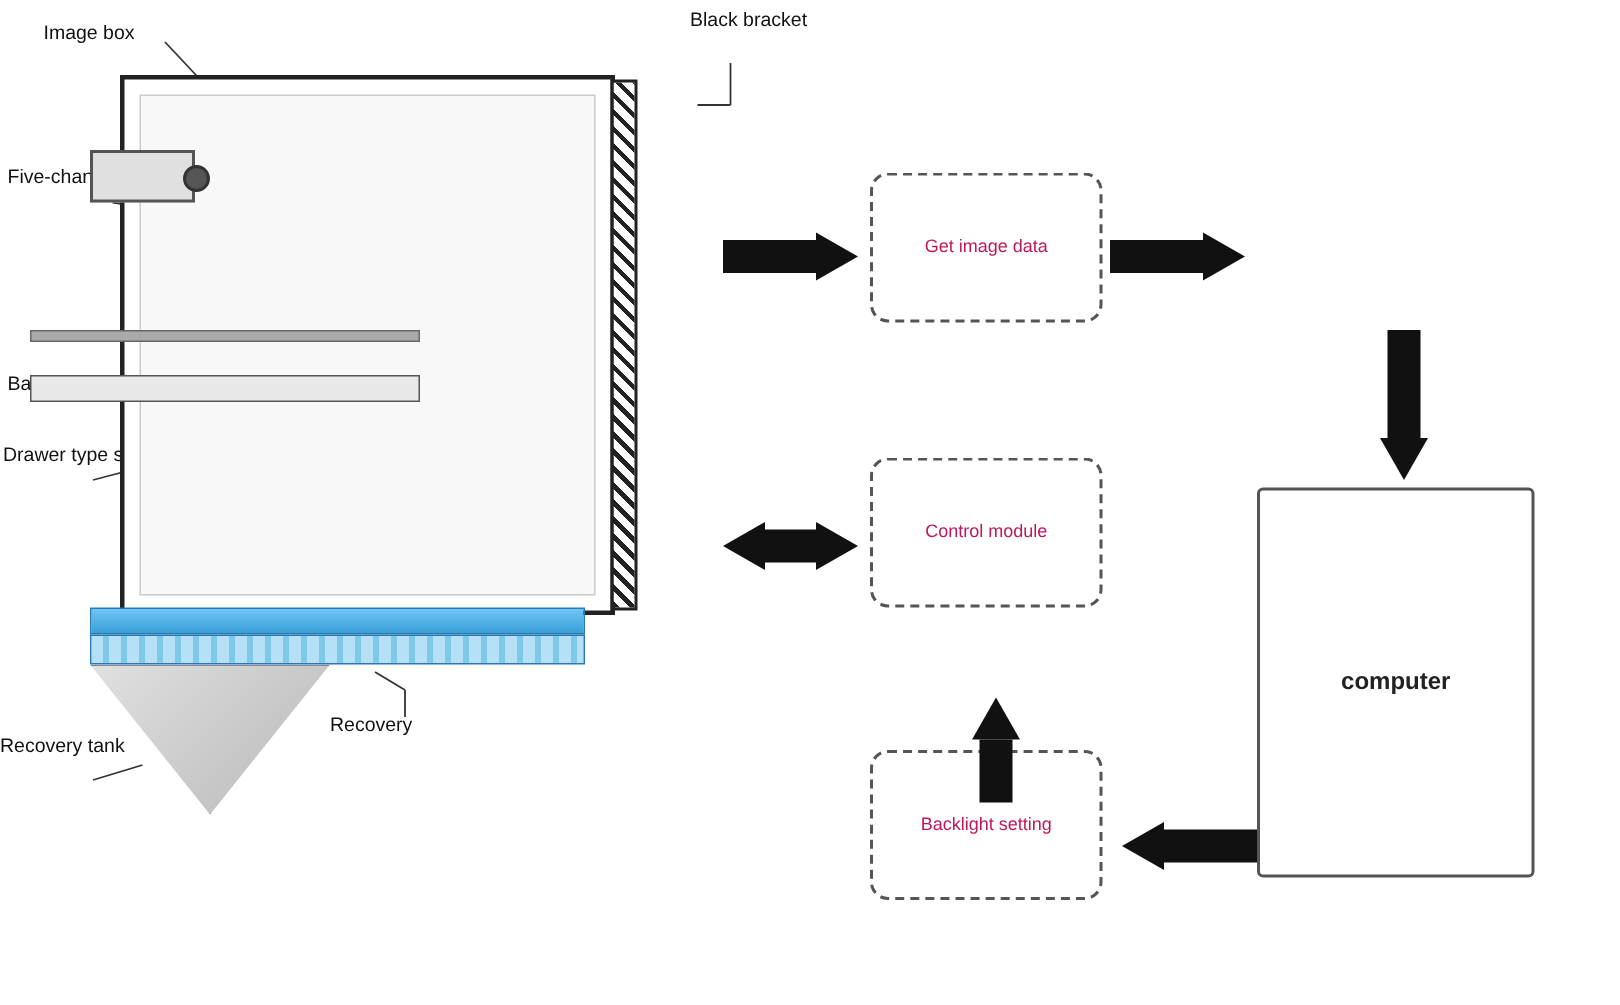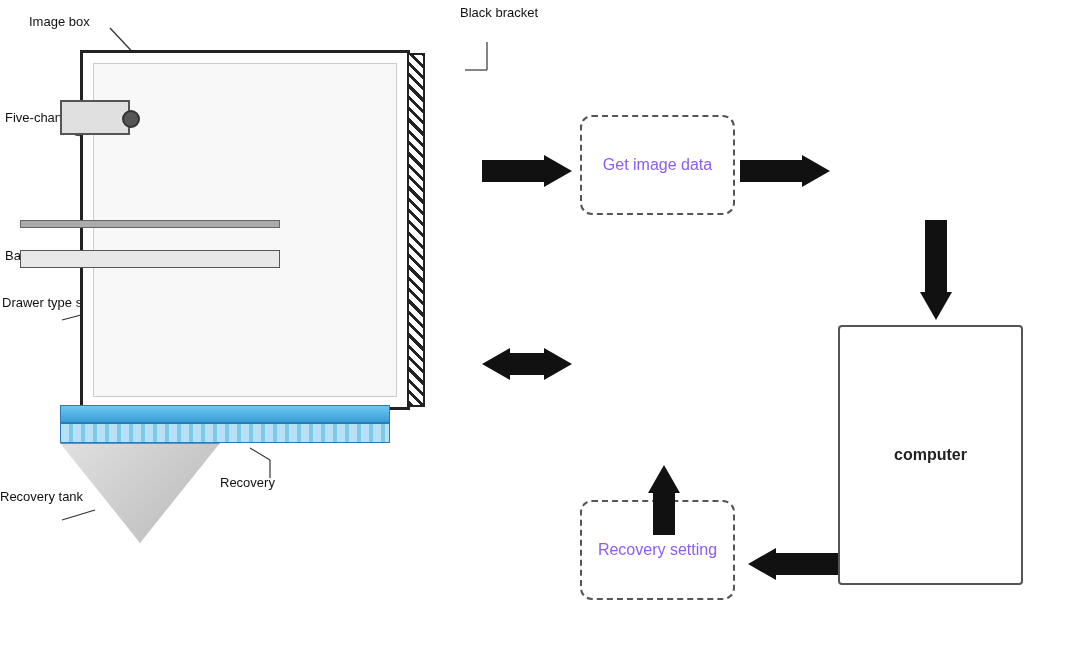--- a/index.html
+++ b/index.html
@@ -156,22 +156,22 @@
     
     
     .flow-box {
       position: absolute;
       border: 2px dashed #555;
       border-radius: 12px;
       display: flex;
       align-items: center;
       justify-content: center;
       text-align: center;
-      font-size: 16px;
-      color: #8b5cf6;
+      font-size: 12px;
+      color: #be185d;
       background: #fff;
       line-height: 1.3;
     }
 
     .flow-box-solid {
       position: absolute;
       border: 2px solid #555;
       border-radius: 4px;
       display: flex;
       align-items: center;
@@ -373,34 +373,38 @@
   </div>
 
   <div class="arrow" style="left:482px; top:348px; width:90px;">
     <div class="arrow-left-right">
       <div class="head-left"></div>
       <div class="shaft" style="width:34px;"></div>
       <div class="head-right"></div>
     </div>
   </div>
 
+  <div class="flow-box" style="left:580px; top:305px; width:155px; height:100px;">
+    <span>Control
+module</span>
+  </div>
 
   <div class="flow-box-solid" style="left:838px; top:325px; width:185px; height:260px;font-weight:bold;">
     <span>computer</span>
   </div>
 
   <div class="arrow" style="left:648px; top:465px; height:70px;">
     <div class="arrow-up">
       <div class="head"></div>
       <div class="shaft" style="height:42px;"></div>
     </div>
   </div>
 
   <div class="flow-box" style="left:580px; top:500px; width:155px; height:100px;">
-    <span>Recovery
+    <span>Backlight
 setting</span>
   </div>
 
   <div class="arrow" style="left:748px; top:548px; width:90px;">
     <div class="arrow-left">
       <div class="head"></div>
       <div class="shaft" style="width:62px;"></div>
     </div>
   </div>
 

